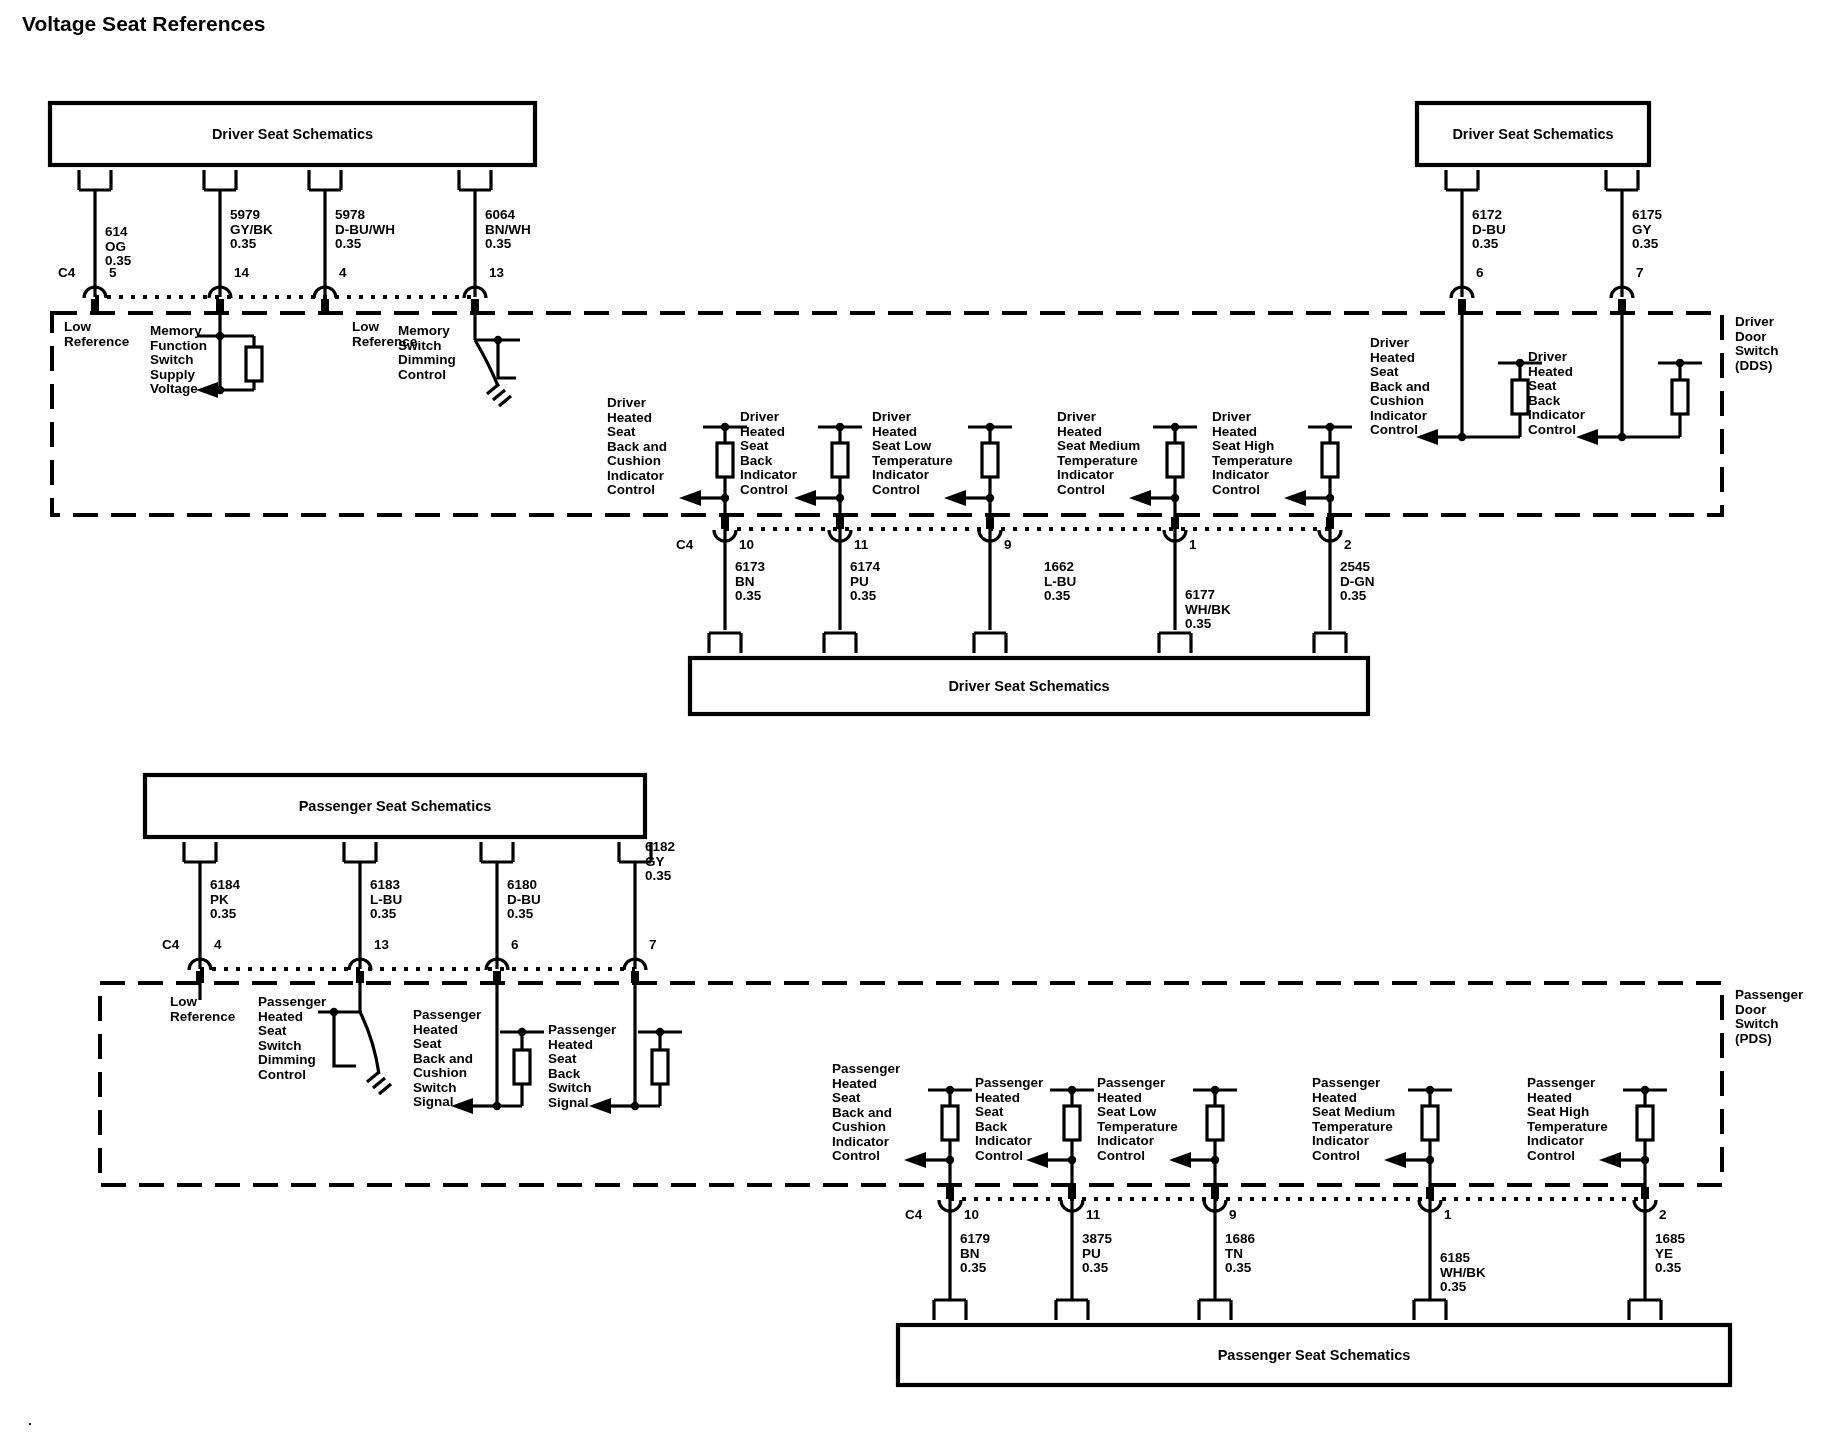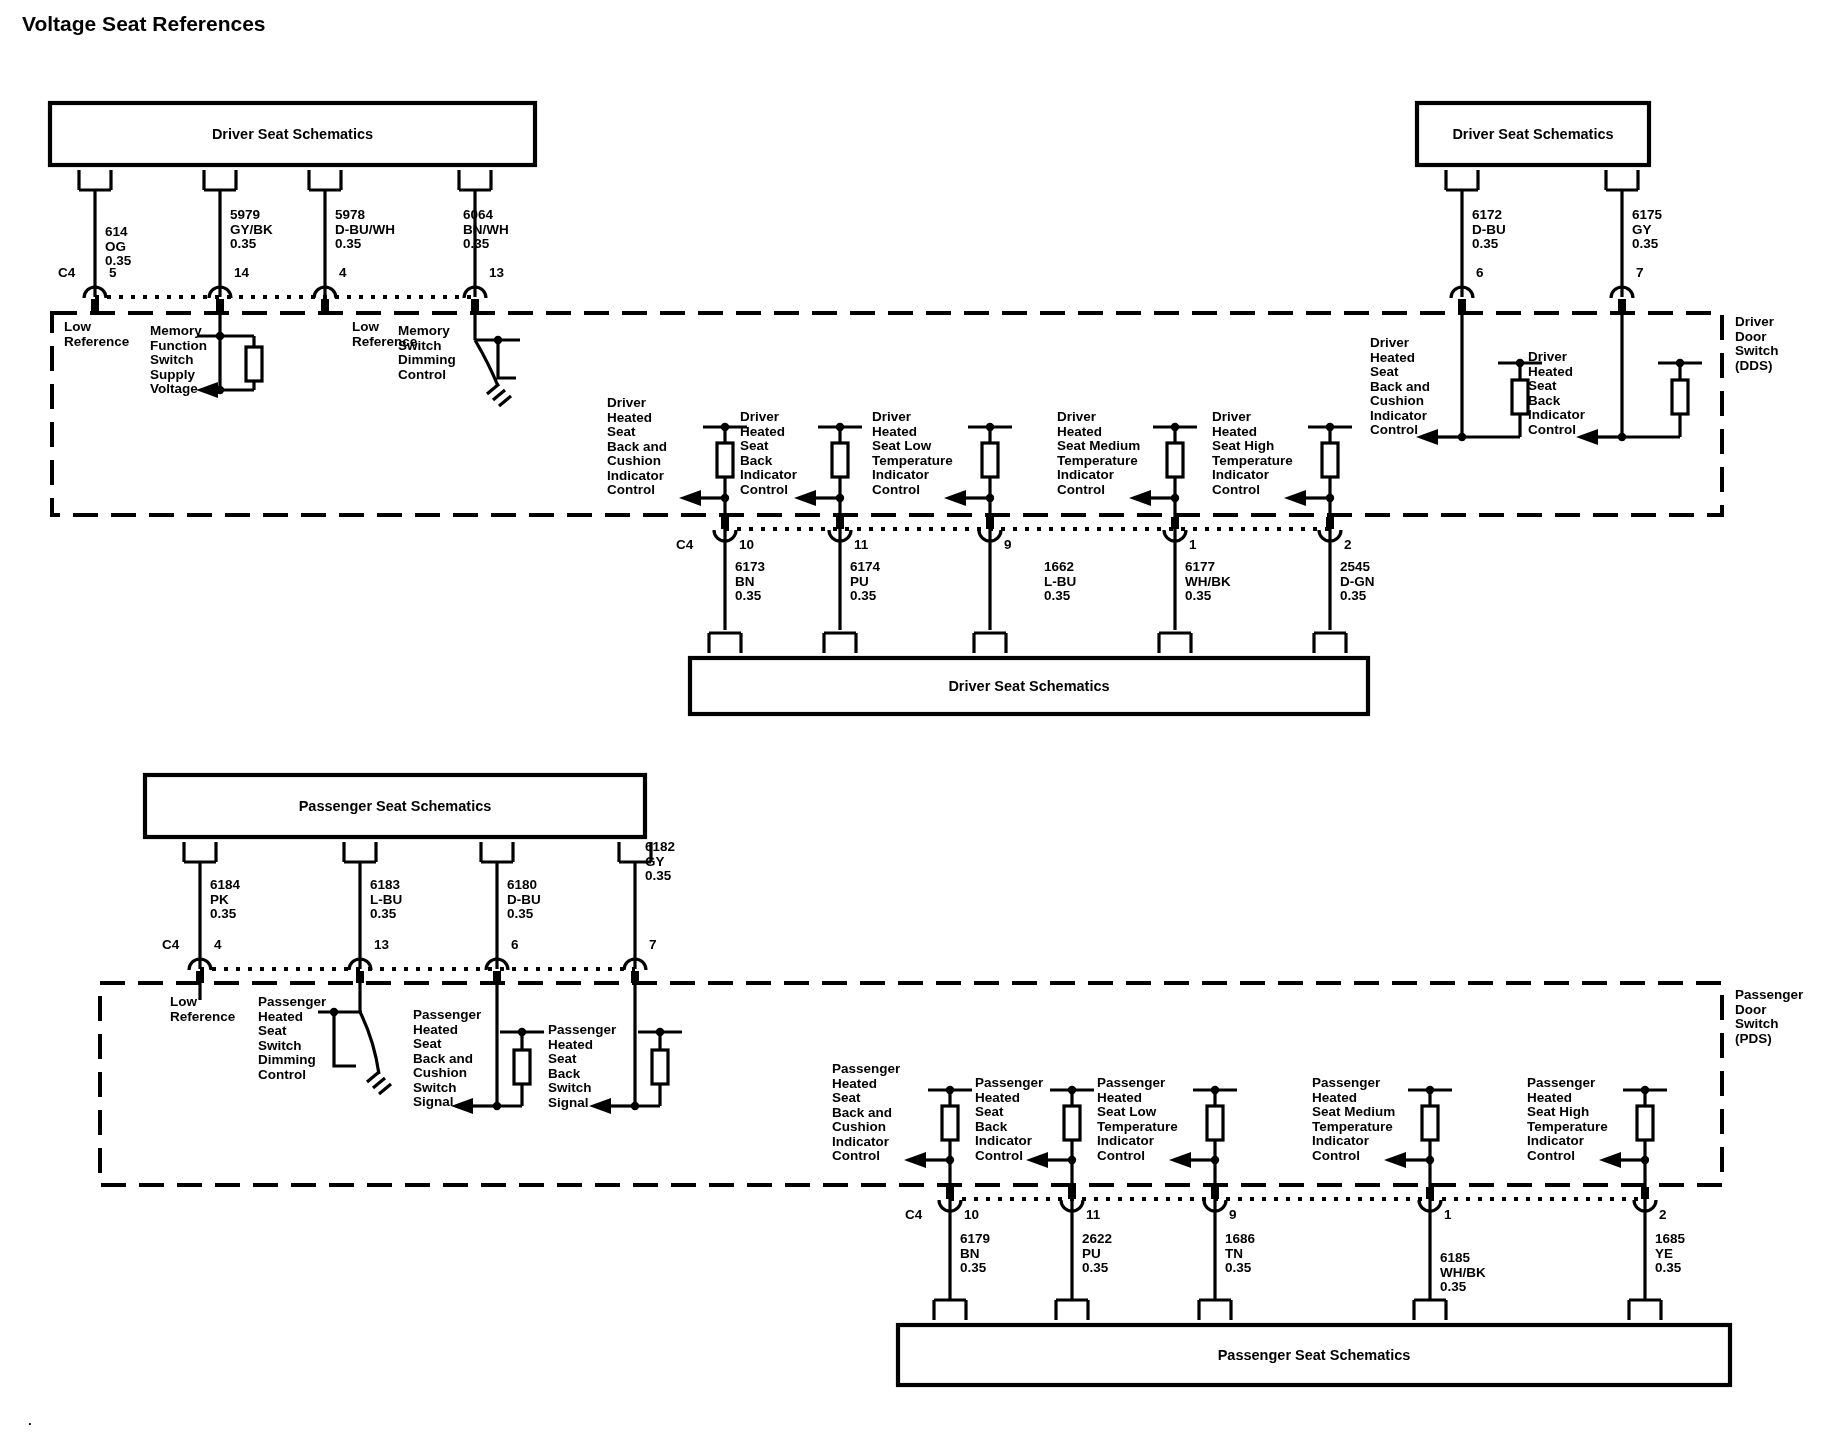--- a/index.html
+++ b/index.html
@@ -222,21 +222,21 @@
 
 <div class="t" style="left:105px;top:225px">614
 OG
 0.35</div>
 <div class="t" style="left:230px;top:208px">5979
 GY/BK
 0.35</div>
 <div class="t" style="left:335px;top:208px">5978
 D-BU/WH
 0.35</div>
-<div class="t" style="left:463px;top:208px">6064
+<div class="t" style="left:485px;top:208px">6064
 BN/WH
 0.35</div>
 <div class="t" style="left:58px;top:266px">C4</div>
 <div class="t" style="left:109px;top:266px">5</div>
 <div class="t" style="left:234px;top:266px">14</div>
 <div class="t" style="left:339px;top:266px">4</div>
 <div class="t" style="left:489px;top:266px">13</div>
 
 <div class="t" style="left:64px;top:320px">Low
 Reference</div>
@@ -292,21 +292,21 @@
 <div class="t" style="left:1344px;top:538px">2</div>
 <div class="t" style="left:735px;top:560px">6173
 BN
 0.35</div>
 <div class="t" style="left:850px;top:560px">6174
 PU
 0.35</div>
 <div class="t" style="left:1044px;top:560px">1662
 L-BU
 0.35</div>
-<div class="t" style="left:1185px;top:560px">6177
+<div class="t" style="left:1185px;top:588px">6177
 WH/BK
 0.35</div>
 <div class="t" style="left:1340px;top:560px">2545
 D-GN
 0.35</div>
 
 <div class="t" style="left:1472px;top:208px">6172
 D-BU
 0.35</div>
 <div class="t" style="left:1632px;top:208px">6175
@@ -410,21 +410,21 @@
 
 <div class="t" style="left:905px;top:1208px">C4</div>
 <div class="t" style="left:964px;top:1208px">10</div>
 <div class="t" style="left:1086px;top:1208px">11</div>
 <div class="t" style="left:1229px;top:1208px">9</div>
 <div class="t" style="left:1444px;top:1208px">1</div>
 <div class="t" style="left:1659px;top:1208px">2</div>
 <div class="t" style="left:960px;top:1232px">6179
 BN
 0.35</div>
-<div class="t" style="left:1082px;top:1232px">2622
+<div class="t" style="left:1082px;top:1232px">3875
 PU
 0.35</div>
 <div class="t" style="left:1225px;top:1232px">1686
 TN
 0.35</div>
 <div class="t" style="left:1440px;top:1251px">6185
 WH/BK
 0.35</div>
 <div class="t" style="left:1655px;top:1232px">1685
 YE

